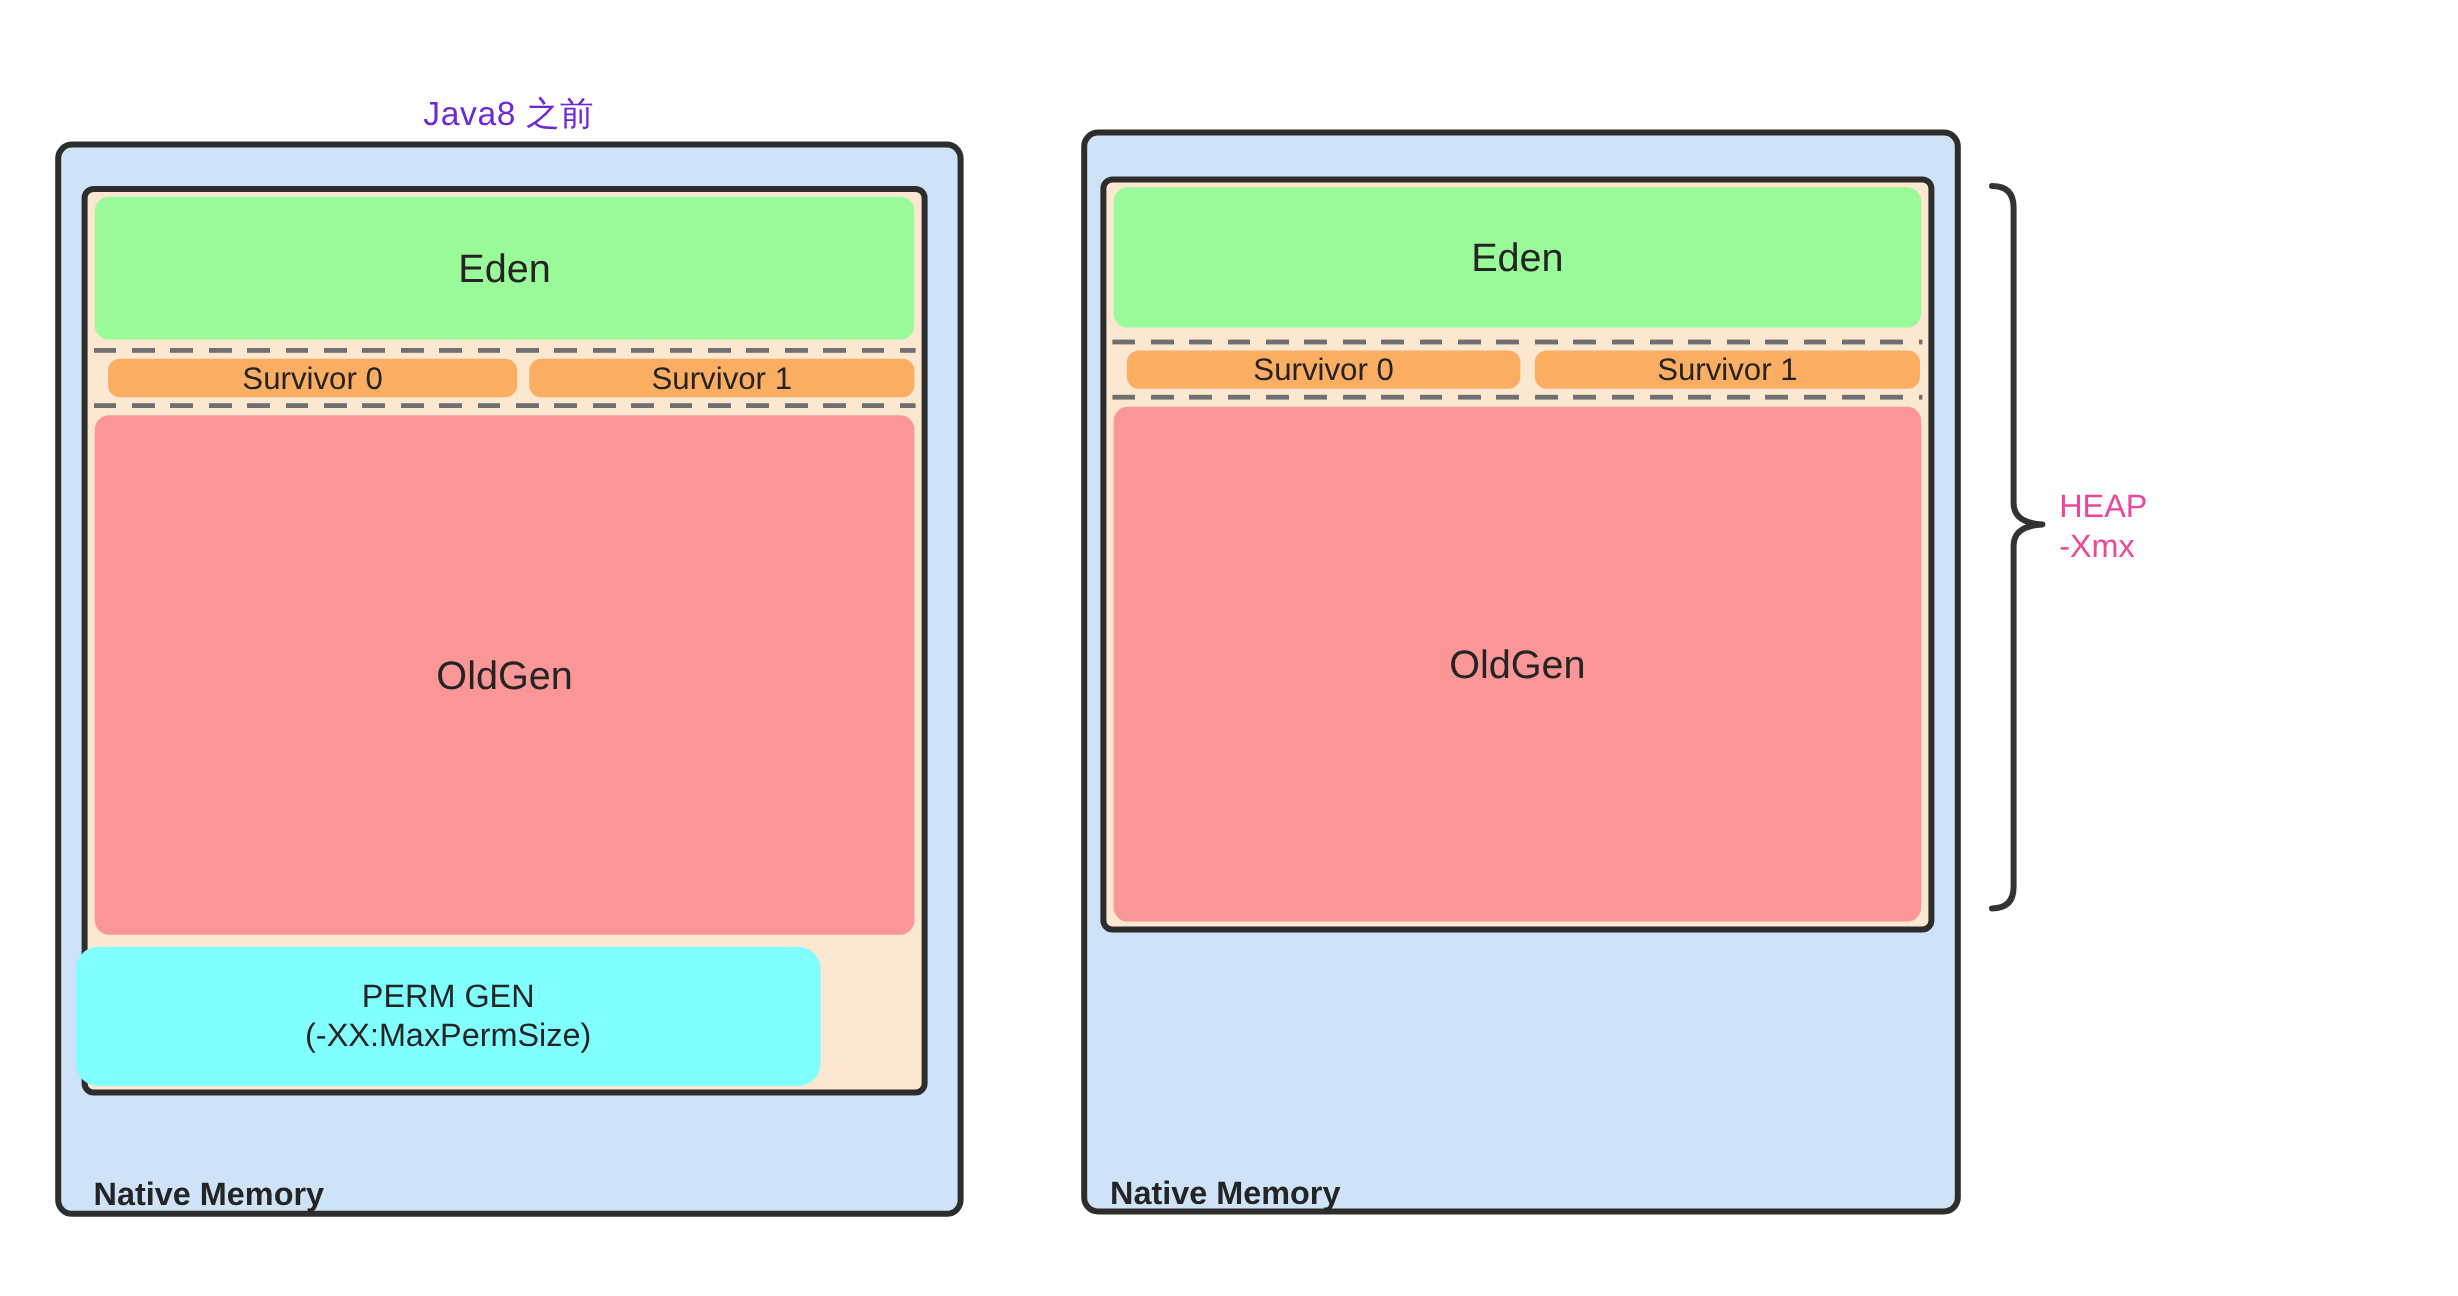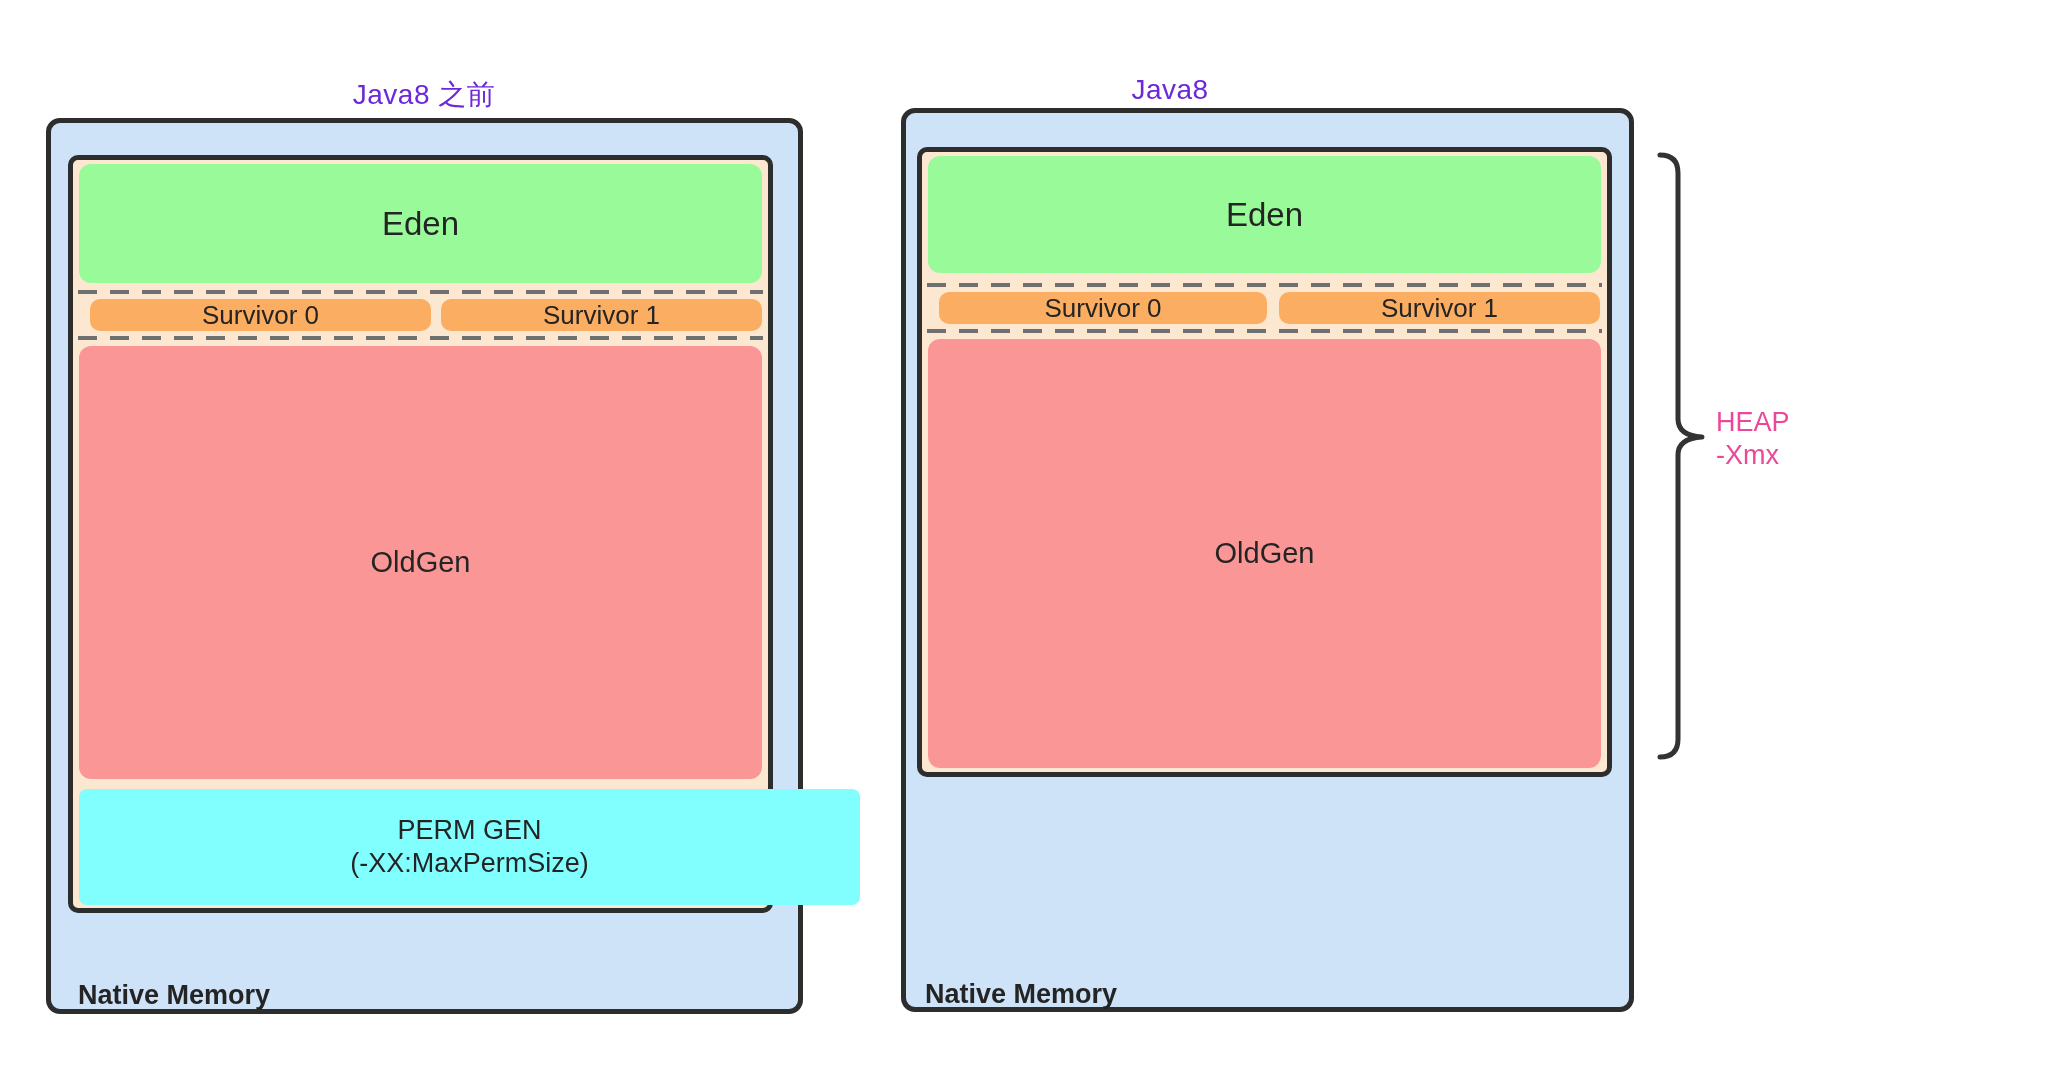--- a/index.html
+++ b/index.html
@@ -49,21 +49,21 @@
     font-size: 33px;
   }
   .survivor {
     background: #fbad62;
     border-radius: 10px;
     font-size: 26px;
   }
   .oldgen {
     background: #fa9796;
     border-radius: 12px;
-    font-size: 29px;
+    font-size: 33px;
   }
   .permgen {
     background: #81fefe;
     border-radius: 8px;
     flex-direction: column;
     font-size: 27px;
     line-height: 33px;
   }
   .metaspace-label {
     color: #242424;
@@ -105,28 +105,27 @@
   <div class="abs dashline" style="left:78px; top:290px; width:685px;"></div>
 
   <div class="abs region survivor" style="left:90px; top:299px; width:341px; height:32px;">Survivor 0</div>
 
   <div class="abs region survivor" style="left:441px; top:299px; width:321px; height:32px;">Survivor 1</div>
 
   <div class="abs dashline" style="left:78px; top:336px; width:685px;"></div>
 
   <div class="abs region oldgen" style="left:79px; top:346px; width:683px; height:433px;">OldGen</div>
 
-  <div class="abs region permgen" style="left:79px; top:789px; width:781px; height:116px;">
+  <div class="abs region permgen" style="left:63px; top:789px; width:621px; height:116px;border-radius:19px;">
     <div>PERM GEN</div>
     <div>(-XX:MaxPermSize)</div>
   </div>
 
   <div class="abs native-label" style="left:78px; top:980px;">Native Memory</div>
 
-  <div class="abs diagram-title" style="left:970px; top:74px; width:400px;">Java8</div>
 
   <div class="abs outer-box" style="left:901px; top:108px; width:733px; height:904px;"></div>
 
   <div class="abs heap-box" style="left:917px; top:147px; width:695px; height:630px;"></div>
 
   <div class="abs region eden" style="left:928px; top:156px; width:673px; height:117px;">Eden</div>
 
   <div class="abs dashline" style="left:927px; top:283px; width:675px;"></div>
 
   <div class="abs region survivor" style="left:939px; top:292px; width:328px; height:32px;">Survivor 0</div>

